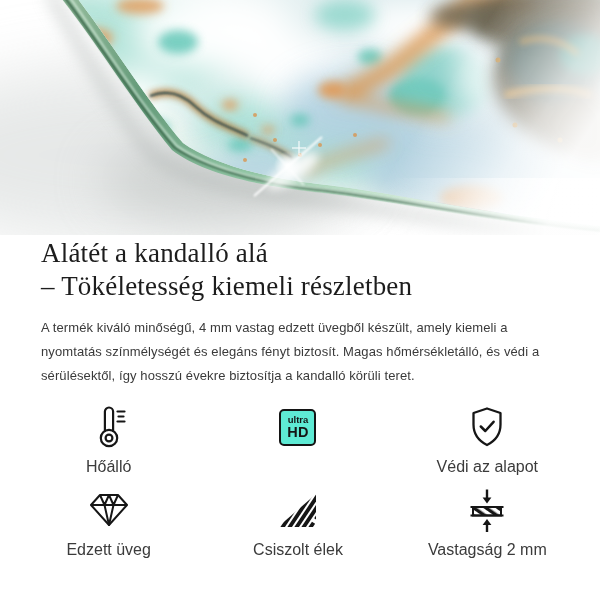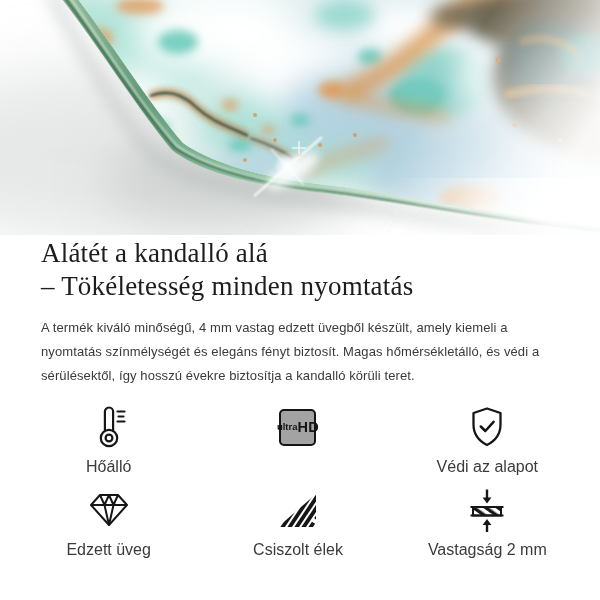--- a/index.html
+++ b/index.html
@@ -20,22 +20,22 @@
   }
   .features {
     display:grid; grid-template-columns:repeat(3,1fr);
     row-gap:14px; margin:17px -26px 0 -27px;
   }
   .feature { display:flex; flex-direction:column; align-items:center; text-align:center; }
   .f-icon { height:44px; display:flex; align-items:center; justify-content:center; }
   .f-label { margin-top:11px; font-size:16px; line-height:14px; color:#3b3b3b; }
   .uhd-box {
     width:33px; height:33px; border:2.5px solid #141414; border-radius:5px;
-    display:flex; flex-direction:row; align-items:center; justify-content:center;
-    box-sizing:content-box; background:#a3a3a3;
+    display:flex; flex-direction:column; align-items:center; justify-content:center;
+    box-sizing:content-box; background:#5eead4;
   }
   .uhd-top { font-size:9.5px; font-weight:700; color:#141414; line-height:10px; }
   .uhd-bottom { font-size:14.5px; font-weight:800; color:#141414; line-height:14px; letter-spacing:0.3px; }
 </style>
 </head>
 <body>
 
 <div class="page">
 
   <svg class="hero" viewBox="0 0 600 235" aria-hidden="true">
@@ -209,21 +209,21 @@
         <path d="M292,148 H306"></path>
           <path d="M299,141 V155"></path>
       </g>
     </g>
   </svg>
 
   <div class="content">
 
     <h1 class="heading">
       <span>Alátét a kandalló alá</span>
-      <span>– Tökéletesség minden nyomtatás</span>
+      <span>– Tökéletesség kiemeli részletben</span>
     </h1>
 
     <p class="desc">A termék kiváló minőségű, 4 mm vastag edzett üvegből készült, amely kiemeli a nyomtatás színmélységét és elegáns fényt biztosít. Magas hőmérsékletálló, és védi a sérülésektől, így hosszú évekre biztosítja a kandalló körüli teret.</p>
 
     <div class="features">
 
       <div class="feature">
         <div class="f-icon">
           <svg viewBox="0 0 40 44" width="40" height="44" fill="none" stroke="#161616" stroke-width="2.2" stroke-linecap="round">
             <path d="M15.9,25.9 V6.6 A4.1,4.1 0 0 1 24.1,6.6 V25.9"></path>

